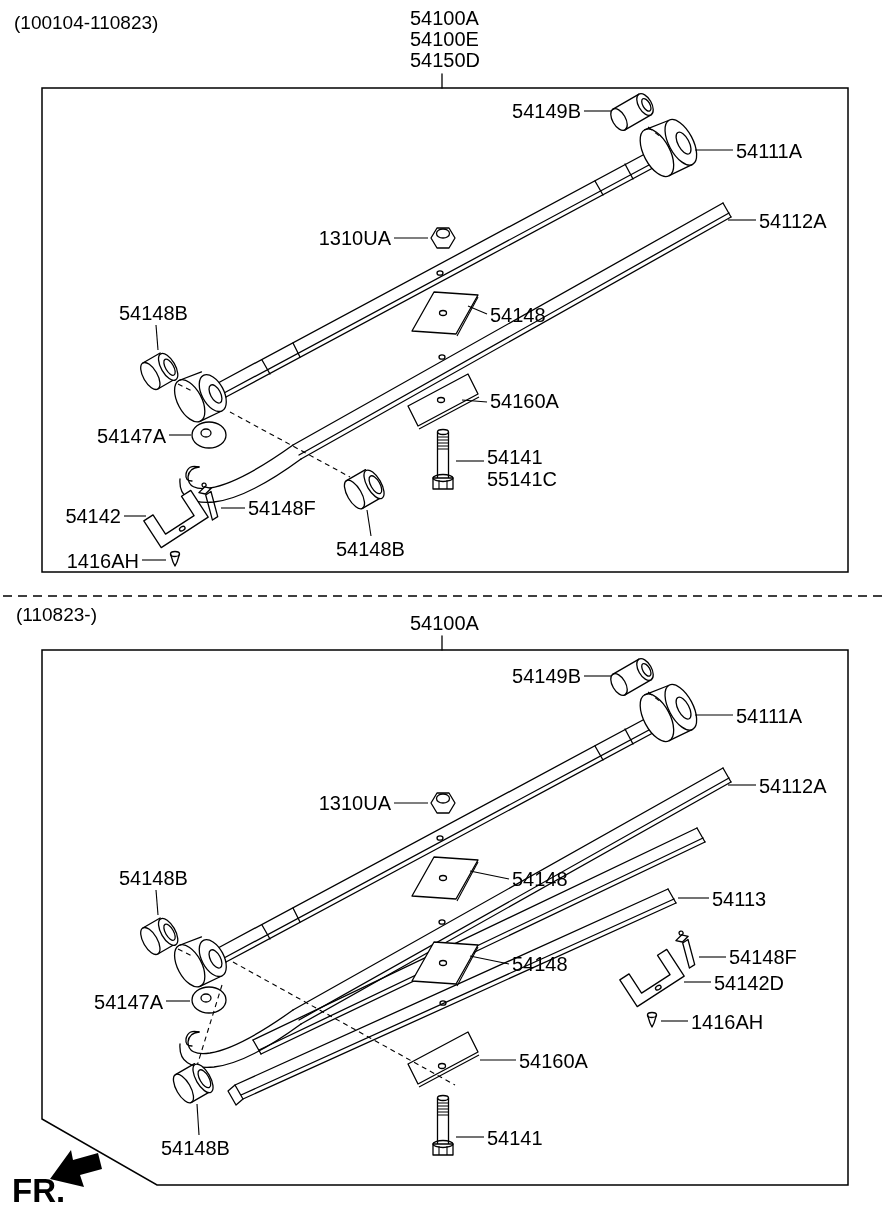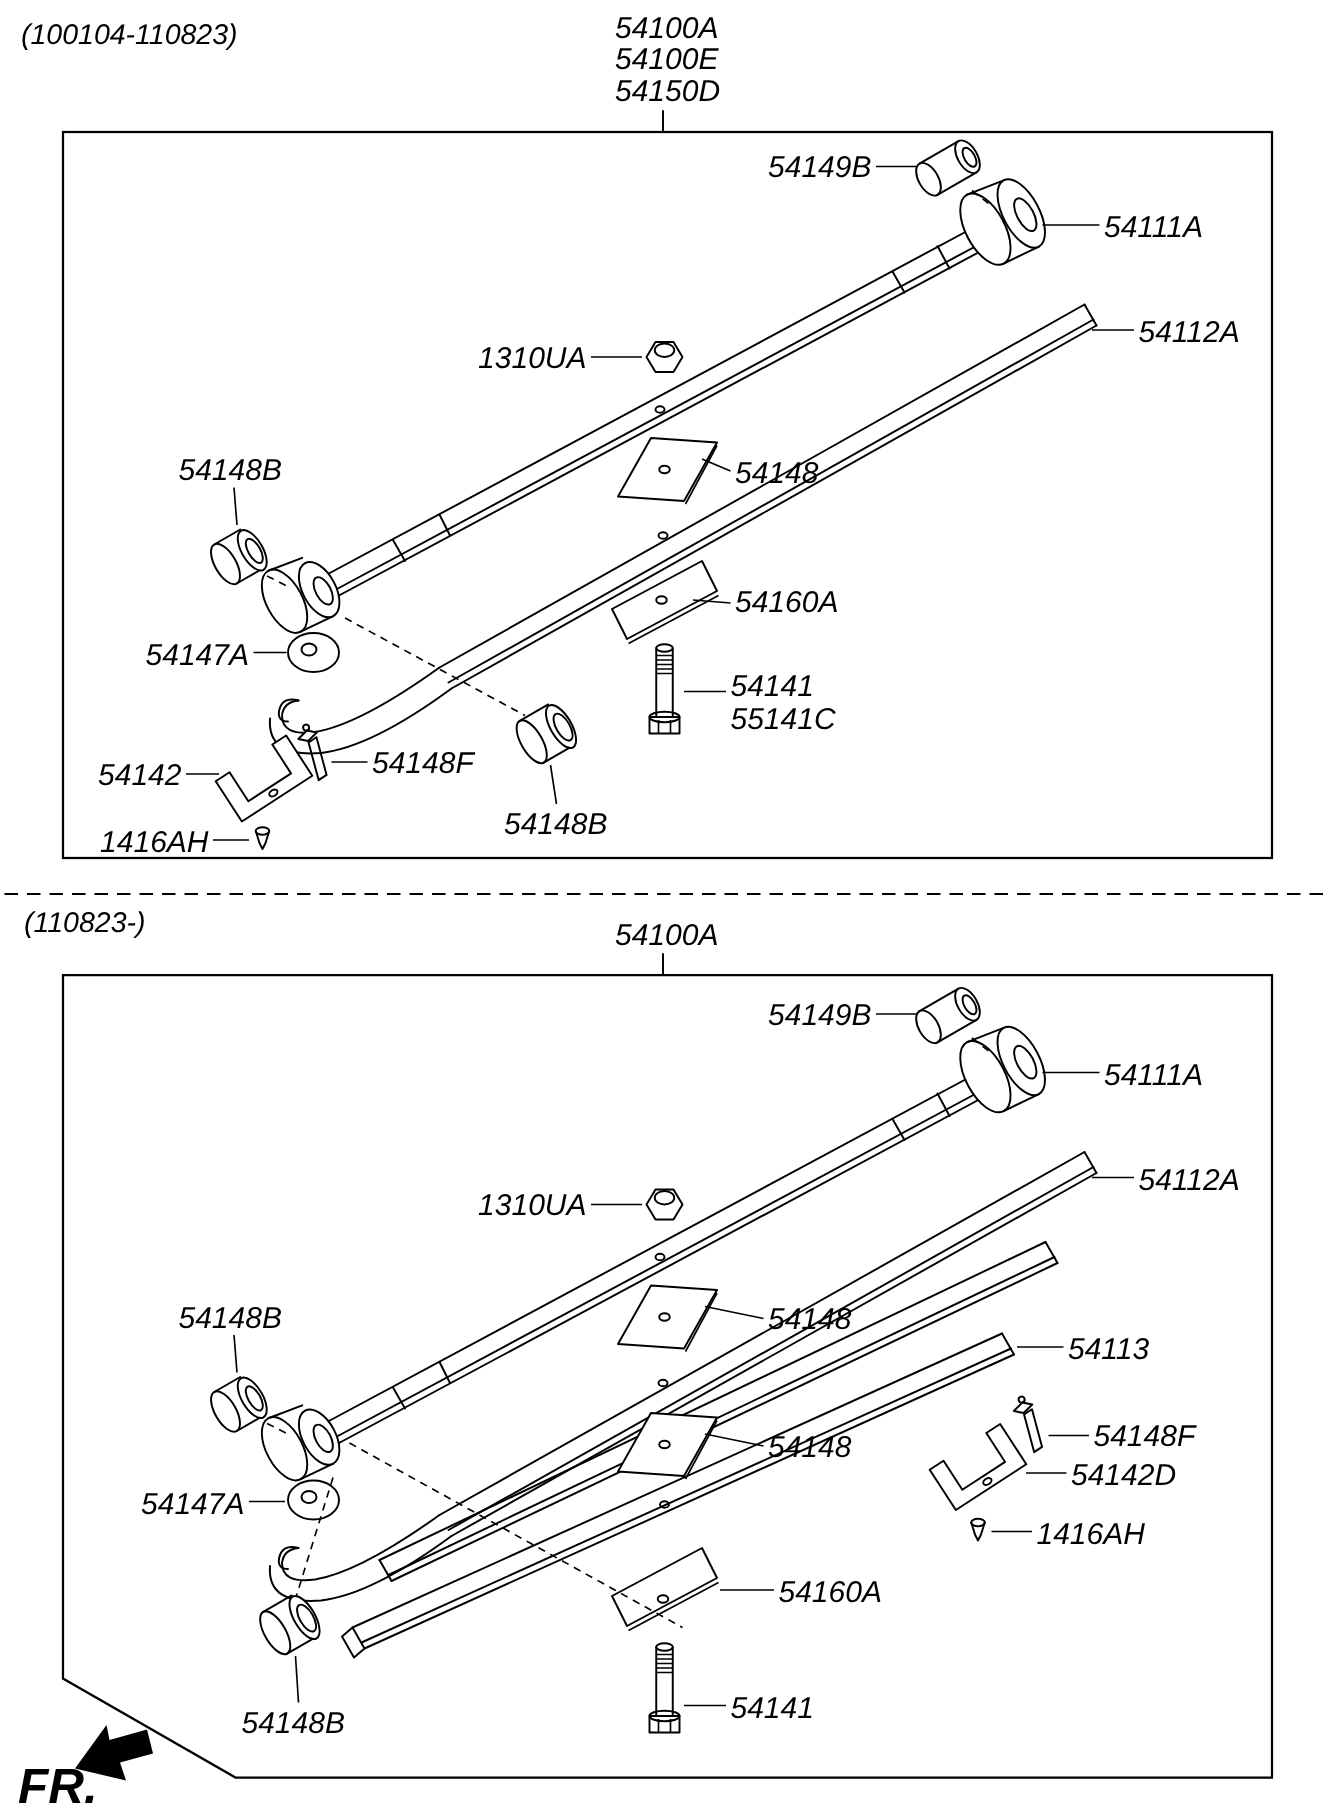--- a/index.html
+++ b/index.html
@@ -1,16 +1,16 @@
 <!DOCTYPE html>
 <html><head>
 <meta charset="utf-8">
 <style>
   html,body{margin:0;padding:0;background:#ffffff;}
-  #page{position:relative;width:886px;height:1211px;background:#ffffff;overflow:hidden;font-style:italic;}
+  #page{position:relative;width:886px;height:1211px;background:#ffffff;overflow:hidden;}
   svg{display:block;}
   .ln{fill:none;stroke:#000;stroke-width:1.3;stroke-linecap:round;stroke-linejoin:round;}
   .lnf{fill:#ffffff;stroke:#000;stroke-width:1.3;stroke-linejoin:round;}
   .thin{fill:none;stroke:#000;stroke-width:1.1;}
   .dash{fill:none;stroke:#000;stroke-width:1.1;stroke-dasharray:5 4;}
   .divider{fill:none;stroke:#000;stroke-width:1.3;stroke-dasharray:9 6;}
   .box{fill:none;stroke:#000;stroke-width:1.5;}
   .lbl{font-family:"Liberation Sans",sans-serif;font-size:20px;fill:#000;stroke:none;}
   .hdr{font-family:"Liberation Sans",sans-serif;font-size:19px;fill:#000;stroke:none;}
   .frt{font-family:"Liberation Sans",sans-serif;font-size:33px;font-weight:bold;fill:#000;stroke:none;}

